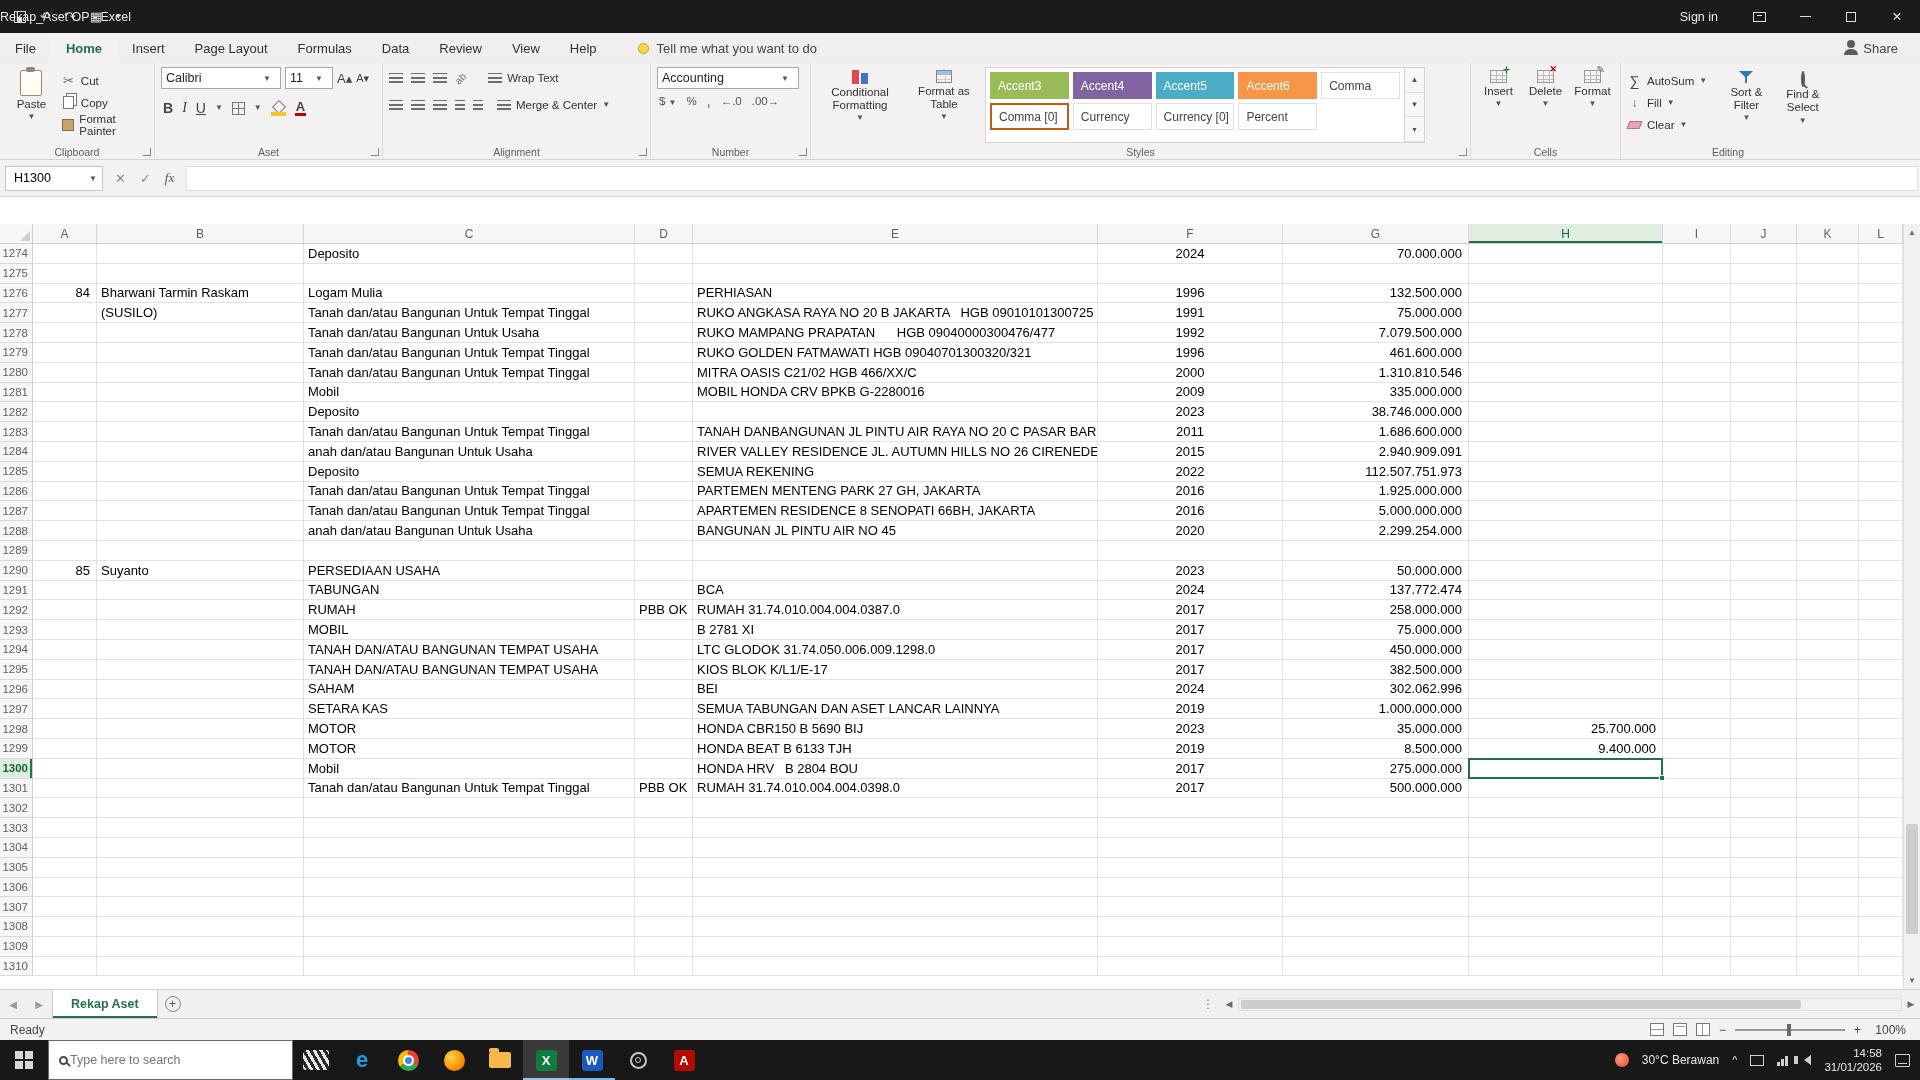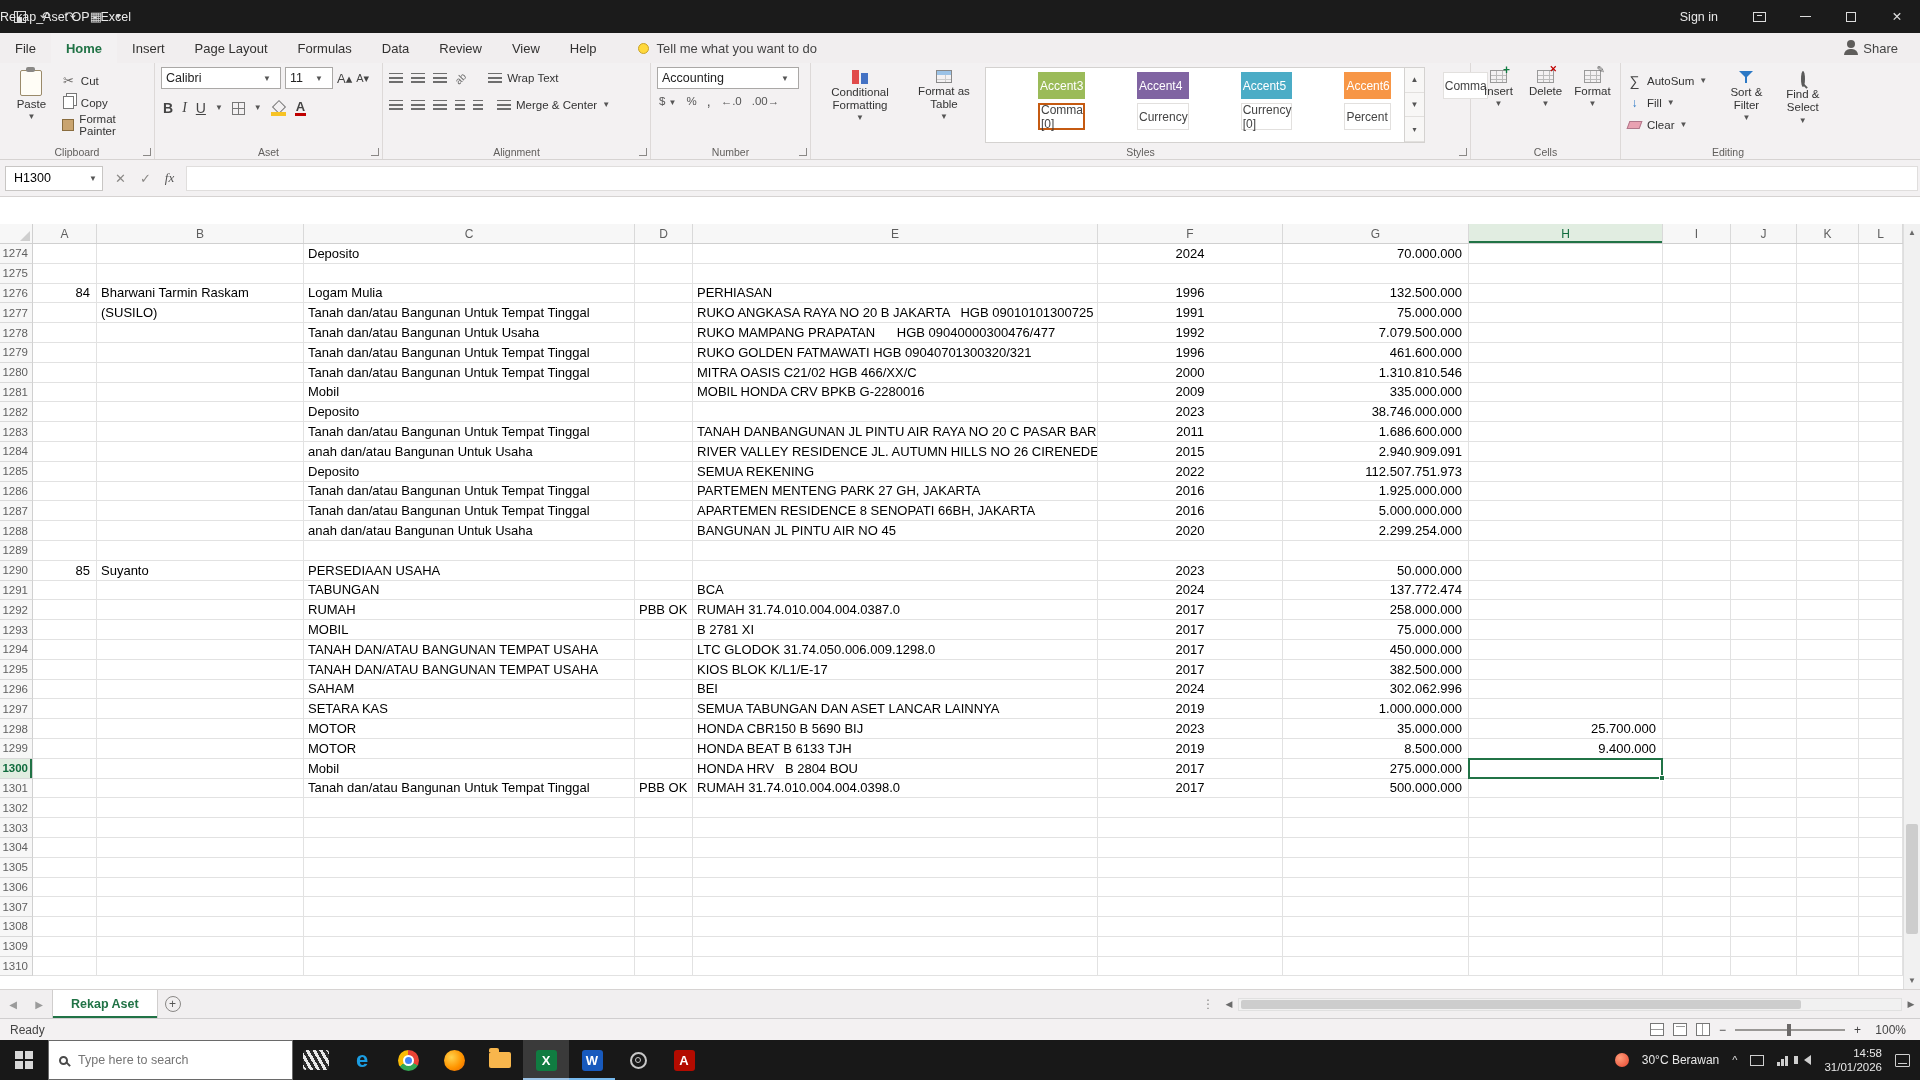--- a/index.html
+++ b/index.html
@@ -59,21 +59,21 @@
   .ic-fontcolor{font-weight:bold;color:#444;border-bottom:3.5px solid #C00000;line-height:1;font-size:13px;padding:0 1px;}
   .ic-al{width:14px;height:11px;background:repeating-linear-gradient(to bottom,#6e6e6e 0 1.5px,transparent 1.5px 4.2px);}
   .alrow{display:flex;align-items:center;gap:8px;height:22px;}
   .txtbtn{display:flex;align-items:center;gap:5px;font-size:11.5px;color:#333;height:22px;}
   .ic-orient{display:inline-block;transform:rotate(-45deg);font-size:10px;color:#6e6e6e;}
   .numcol{display:flex;flex-direction:column;gap:4px;}
   .numicons{display:flex;align-items:center;gap:10px;font-size:11.5px;color:#555;padding-left:2px;}
   .stylesbody{display:flex;gap:4px;}
   .gallery-wrap{display:flex;}
   .gallery{width:420px;background:#fff;border:1px solid #d4d2d0;display:grid;grid-template-columns:repeat(5,1fr);gap:4px;padding:4px;align-content:start;}
-  .stylecell{height:27px;display:flex;align-items:center;padding-left:1px;font-size:12px;border:1px solid transparent;margin-left:48px;}
+  .stylecell{height:27px;display:flex;align-items:center;padding-left:7px;font-size:12px;border:1px solid transparent;}
   .stylecell.plain{border-color:#e2e0de;}
   .stylecell.selected{border:2px solid #C55A11;}
   .galarrows{width:20px;display:flex;flex-direction:column;border:1px solid #d4d2d0;border-left:none;background:#f8f7f6;}
   .galarrows div{flex:1;display:flex;align-items:center;justify-content:center;font-size:8px;color:#555;border-bottom:1px solid #e2e0de;}
   .ic-cf{width:16px;height:14px;background:linear-gradient(#E14B4B,#E14B4B) 0 0/7px 14px no-repeat,linear-gradient(#4472C4,#4472C4) 9px 3px/7px 11px no-repeat;}
   .ic-fat{width:16px;height:13px;border:1px solid #888;background:linear-gradient(#9BC2E6,#9BC2E6) 0 0/100% 4px no-repeat,linear-gradient(#ccc,#ccc) 0 8px/100% 1px no-repeat,linear-gradient(#ccc,#ccc) 8px 0/1px 100% no-repeat;}
   .ic-cells{width:17px;height:13px;border:1px solid #999;position:relative;
     background:linear-gradient(#bbb,#bbb) 0 4px/100% 1px no-repeat,linear-gradient(#bbb,#bbb) 0 8px/100% 1px no-repeat,linear-gradient(#bbb,#bbb) 5px 0/1px 100% no-repeat,linear-gradient(#bbb,#bbb) 11px 0/1px 100% no-repeat;}
   .ic-cells.ins::after{content:'+';position:absolute;right:-4px;top:-7px;color:#107C41;font-weight:bold;font-size:12px;}
   .ic-cells.del::after{content:'\2715';position:absolute;right:-4px;top:-7px;color:#C00000;font-weight:bold;font-size:9px;}
@@ -144,21 +144,21 @@
   .viewic.v3{background:linear-gradient(#999,#999) center/1px 100% no-repeat,#fff;}
   .zoomtrack{width:110px;height:2px;background:#9a9896;position:relative;}
   .zoomthumb{position:absolute;left:52px;top:-5px;width:4px;height:12px;background:#6b6968;}
   .zlabel{min-width:36px;text-align:right;}
 
   
   #taskbar{position:absolute;top:1040px;left:0;width:1920px;height:40px;background:#181818;display:flex;align-items:stretch;color:#e8e8e8;}
   .startbtn{width:48px;display:flex;align-items:center;justify-content:center;}
   .winlogo{display:grid;grid-template-columns:8px 8px;grid-template-rows:8px 8px;gap:1.5px;}
   .winlogo span{background:#d8d8d8;}
-  .searchbox{width:245px;background:#fff;display:flex;align-items:center;gap:8px;padding:0 10px;color:#5f5f5f;font-size:12.5px;border:1px solid #6a6a6a;}
+  .searchbox{width:245px;background:#fff;display:flex;align-items:center;padding:0 10px;color:#5f5f5f;font-size:12.5px;border:1px solid #6a6a6a;}
   .searchbox .ic-mag{border-color:#4a4a4a;}
   .searchbox .ic-mag::after{background:#4a4a4a;}
   .searchbox input{border:none;outline:none;flex:1;font-size:12.5px;color:#444;font-family:"Liberation Sans",sans-serif;background:transparent;}
   .tbicon{width:46px;display:flex;align-items:center;justify-content:center;position:relative;}
   .tbicon.active{background:#3a3a3a;box-shadow:inset 0 -2px 0 #9CC3E5;}
   .tbicon.open{box-shadow:inset 0 -2px 0 #76B9ED;}
   .zebra{width:26px;height:20px;border-radius:3px;background:repeating-linear-gradient(60deg,#e8e8e8 0 3px,#2b2b2b 3px 6px);}
   .edge-e{font-size:22px;font-weight:bold;color:#1B9DE2;line-height:1;}
   .chrome{width:21px;height:21px;border-radius:50%;background:conic-gradient(#EA4335 0 33%,#34A853 33% 66%,#FBBC05 66% 100%);position:relative;}
   .chrome::after{content:'';position:absolute;inset:5px;border-radius:50%;background:#4285F4;border:2px solid #fff;}

